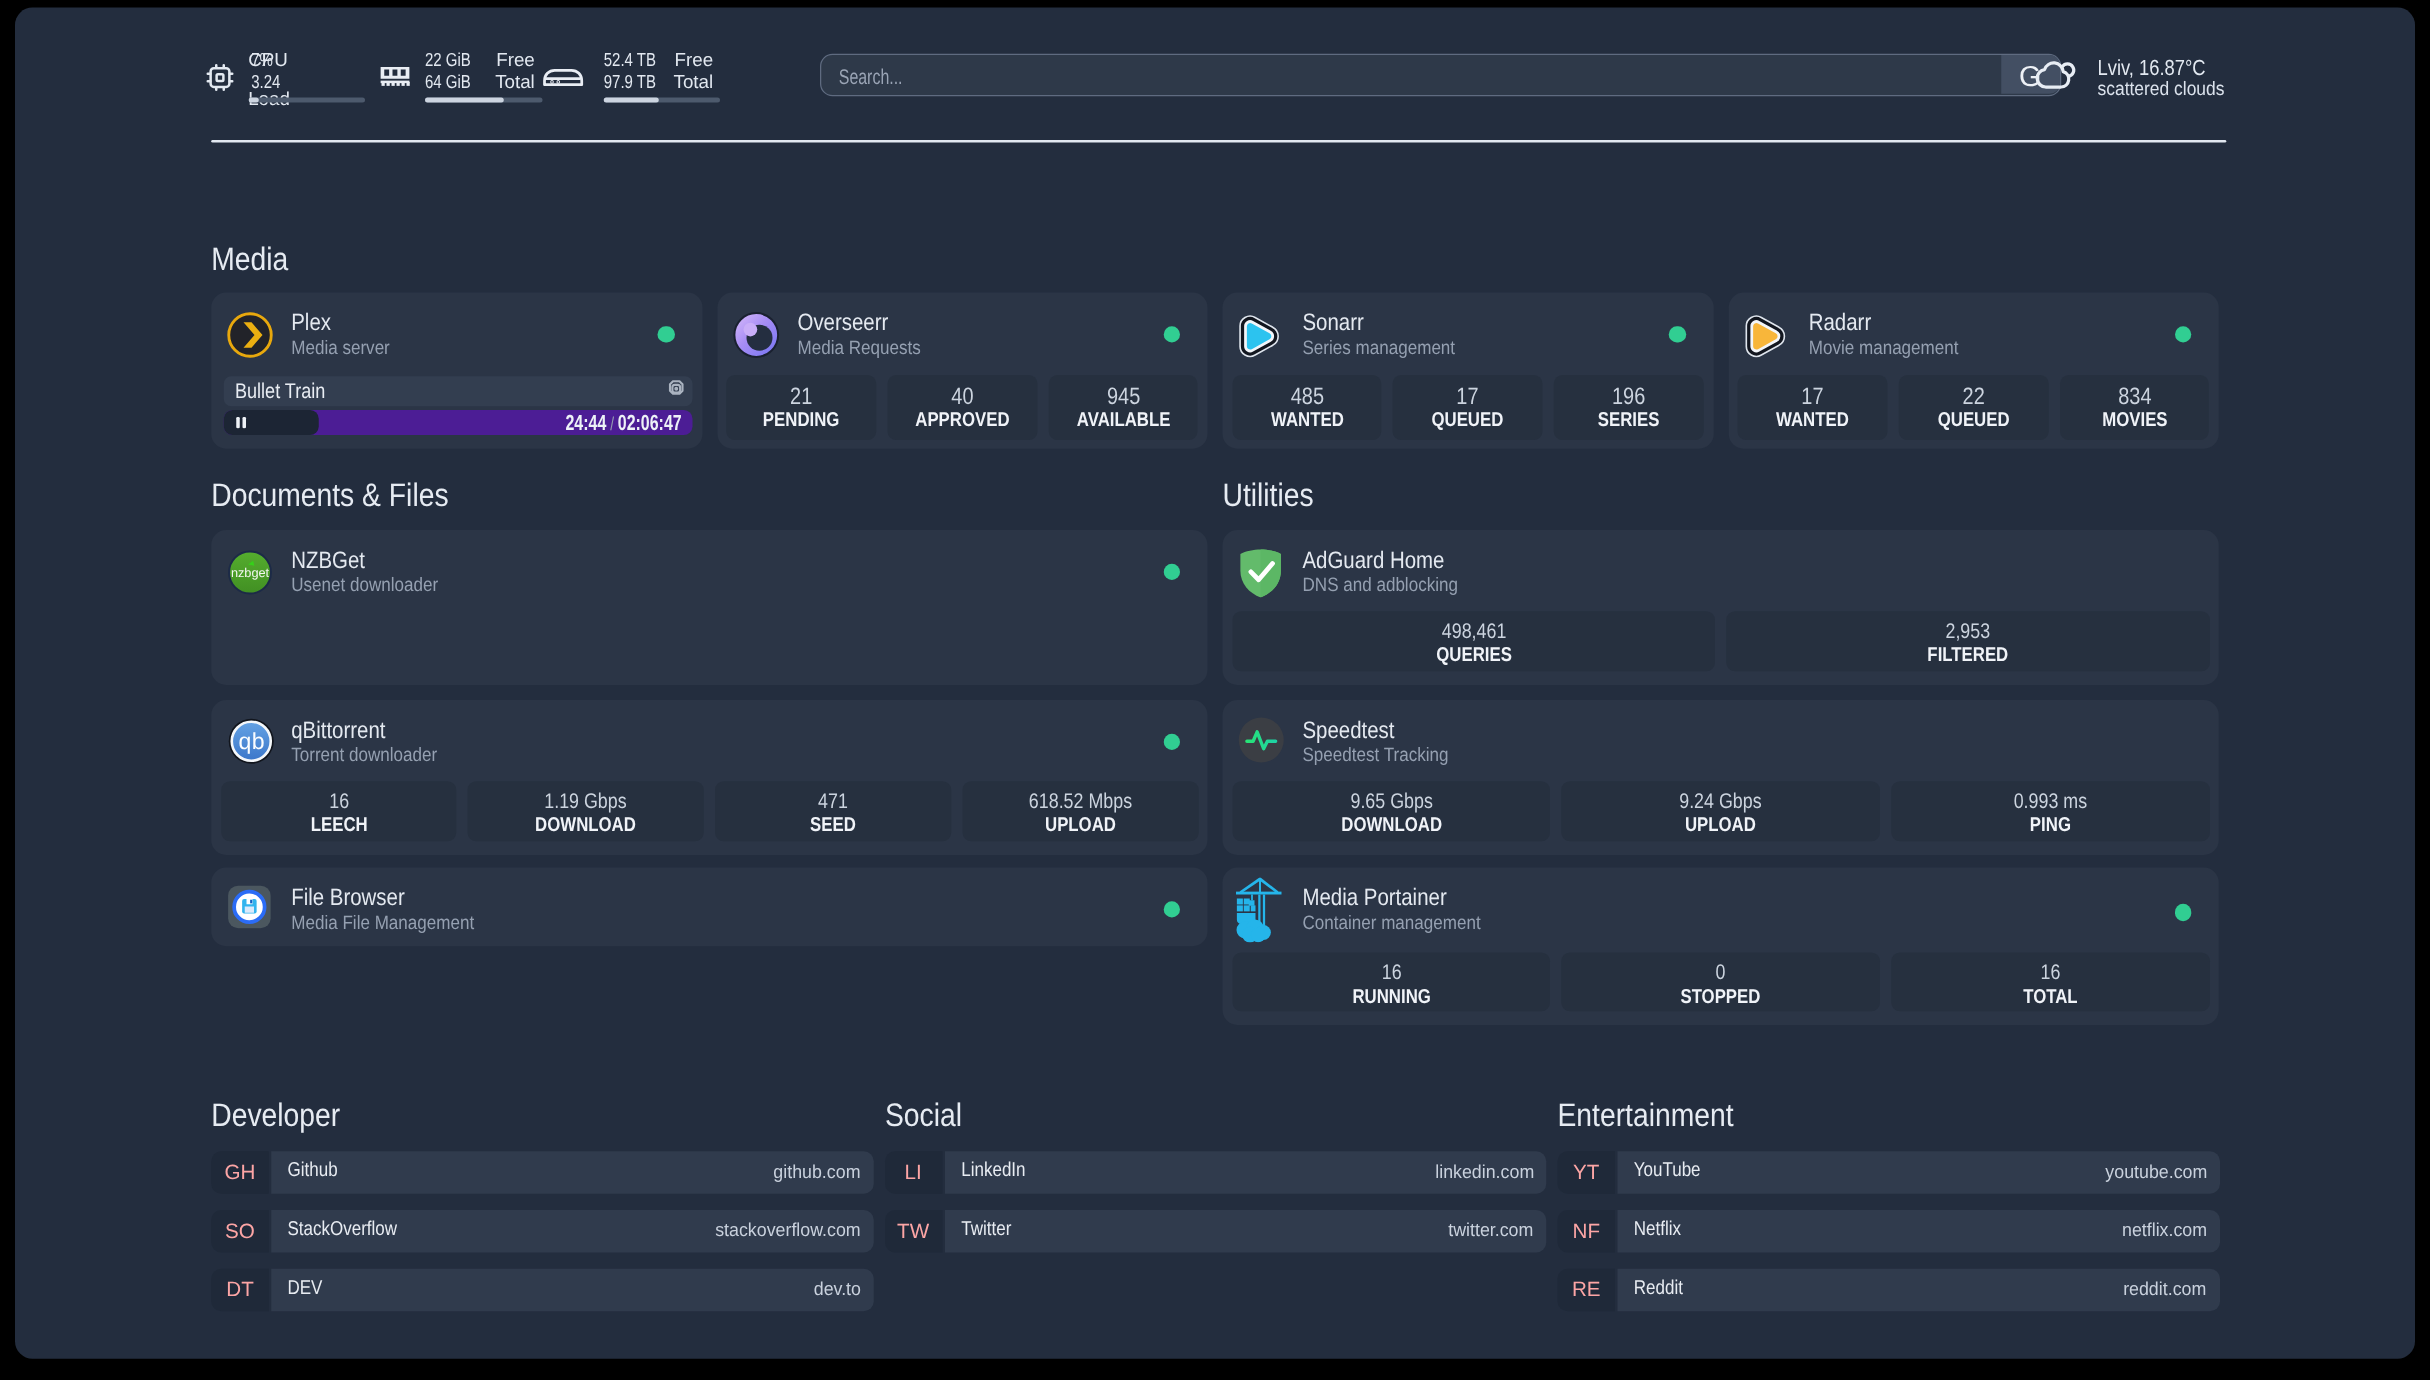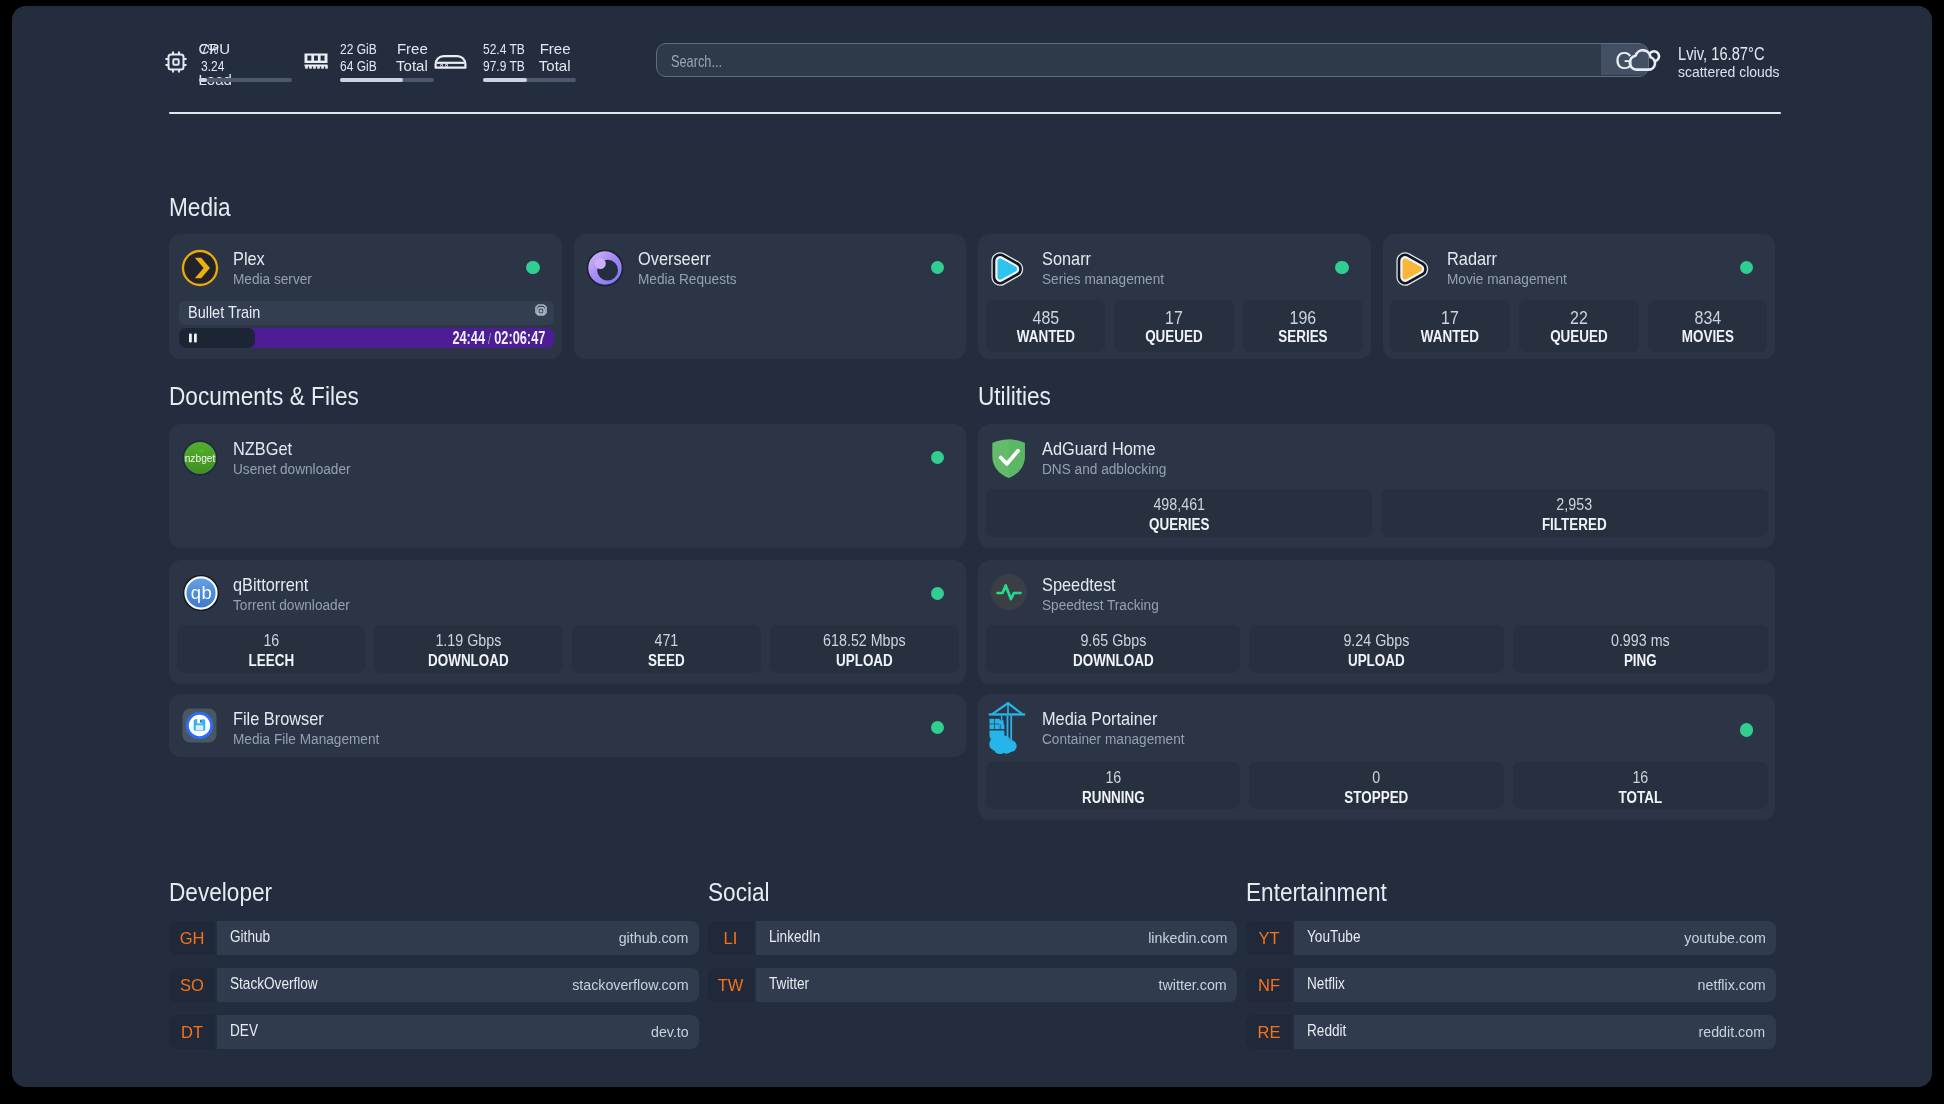--- a/index.html
+++ b/index.html
@@ -57,21 +57,21 @@
     background:#4c1d95; border-radius:7px; }
   .prow2 .fill { position:absolute; left:0; top:0; width:76px; height:20px;
     background:#1c2534; border-radius:7px; }
   .prow2 .time { position:absolute; right:9px; top:1px; font-size:17.5px; line-height:19.5px;
     font-weight:600; color:#edf1f7; transform:scaleX(.73); transform-origin:100% 50%; white-space:nowrap; }
 
   
   .bk { position:absolute; height:34px; }
   .bk .ab { position:absolute; left:0; top:0; width:46px; height:34px; background:#1f2939;
     border-radius:8px 0 0 8px; text-align:center; font-size:16.5px; line-height:34px;
-    color:#f97316; font-weight:500; }
+    color:#fca5a5; font-weight:500; }
   .bk .bar2 { position:absolute; left:48px; right:0; top:0; height:34px; background:#303b4d;
     border-radius:0 8px 8px 0; }
   .bk .nm { position:absolute; left:61px; top:6.5px; font-size:16px; line-height:18px; color:#e8ecf2;
     transform:scaleX(.85); transform-origin:0 50%; white-space:nowrap; }
   .bk .dm { position:absolute; right:10px; top:7.5px; font-size:15px; line-height:18px; color:#c9d1dd;
     transform:scaleX(.95); transform-origin:100% 50%; white-space:nowrap; }
 </style>
 </head>
 <body>
 <div id="panel"></div>
@@ -179,20 +179,34 @@
         <stop offset="1" stop-color="#7273f3"></stop>
       </linearGradient>
     </defs>
     <circle cx="19" cy="19" r="17.5" fill="url(#og)" stroke="#1a2130" stroke-width="1.6"></circle>
     <circle cx="21.6" cy="21.2" r="10.4" fill="#242e40"></circle>
     <circle cx="14.3" cy="14.6" r="5.5" fill="#c9aef8"></circle>
   </svg>
   <div class="ttl">Overseerr</div>
   <div class="sub">Media Requests</div>
   <div class="dot"></div>
+  <div class="stats mstats" style="top:66px;height:52px">
+    <div class="stat">
+        <div class="v">21</div>
+        <div class="l">PENDING</div>
+      </div>
+    <div class="stat">
+        <div class="v">40</div>
+        <div class="l">APPROVED</div>
+      </div>
+    <div class="stat">
+        <div class="v">945</div>
+        <div class="l">AVAILABLE</div>
+      </div>
+  </div>
 </div>
 
 <div class="card" style="left:978px;top:234px;width:392.5px;height:125px">
   <svg class="icon" width="40" height="40" viewBox="0 0 40 40">
     <g>
       <path d="M11.4,9.7 L25.6,17.6 a2.7,2.7 0 0 1 0,4.8 L11.4,30.3 a2.6,2.6 0 0 1 -3.9,-2.3 V12 a2.6,2.6 0 0 1 3.9,-2.3 z" fill="#dee4ec" stroke="#dee4ec" stroke-width="12.2" stroke-linejoin="round"></path>
       <path d="M11.4,9.7 L25.6,17.6 a2.7,2.7 0 0 1 0,4.8 L11.4,30.3 a2.6,2.6 0 0 1 -3.9,-2.3 V12 a2.6,2.6 0 0 1 3.9,-2.3 z" fill="#12161f" stroke="#12161f" stroke-width="9.6" stroke-linejoin="round"></path>
       <path d="M11.4,9.7 L25.6,17.6 a2.7,2.7 0 0 1 0,4.8 L11.4,30.3 a2.6,2.6 0 0 1 -3.9,-2.3 V12 a2.6,2.6 0 0 1 3.9,-2.3 z" fill="#f2f5f9" stroke="#f2f5f9" stroke-width="4.4" stroke-linejoin="round"></path>
       <path d="M11.4,9.7 L25.6,17.6 a2.7,2.7 0 0 1 0,4.8 L11.4,30.3 a2.6,2.6 0 0 1 -3.9,-2.3 V12 a2.6,2.6 0 0 1 3.9,-2.3 z" fill="#2cc3ef"></path>
     </g>

